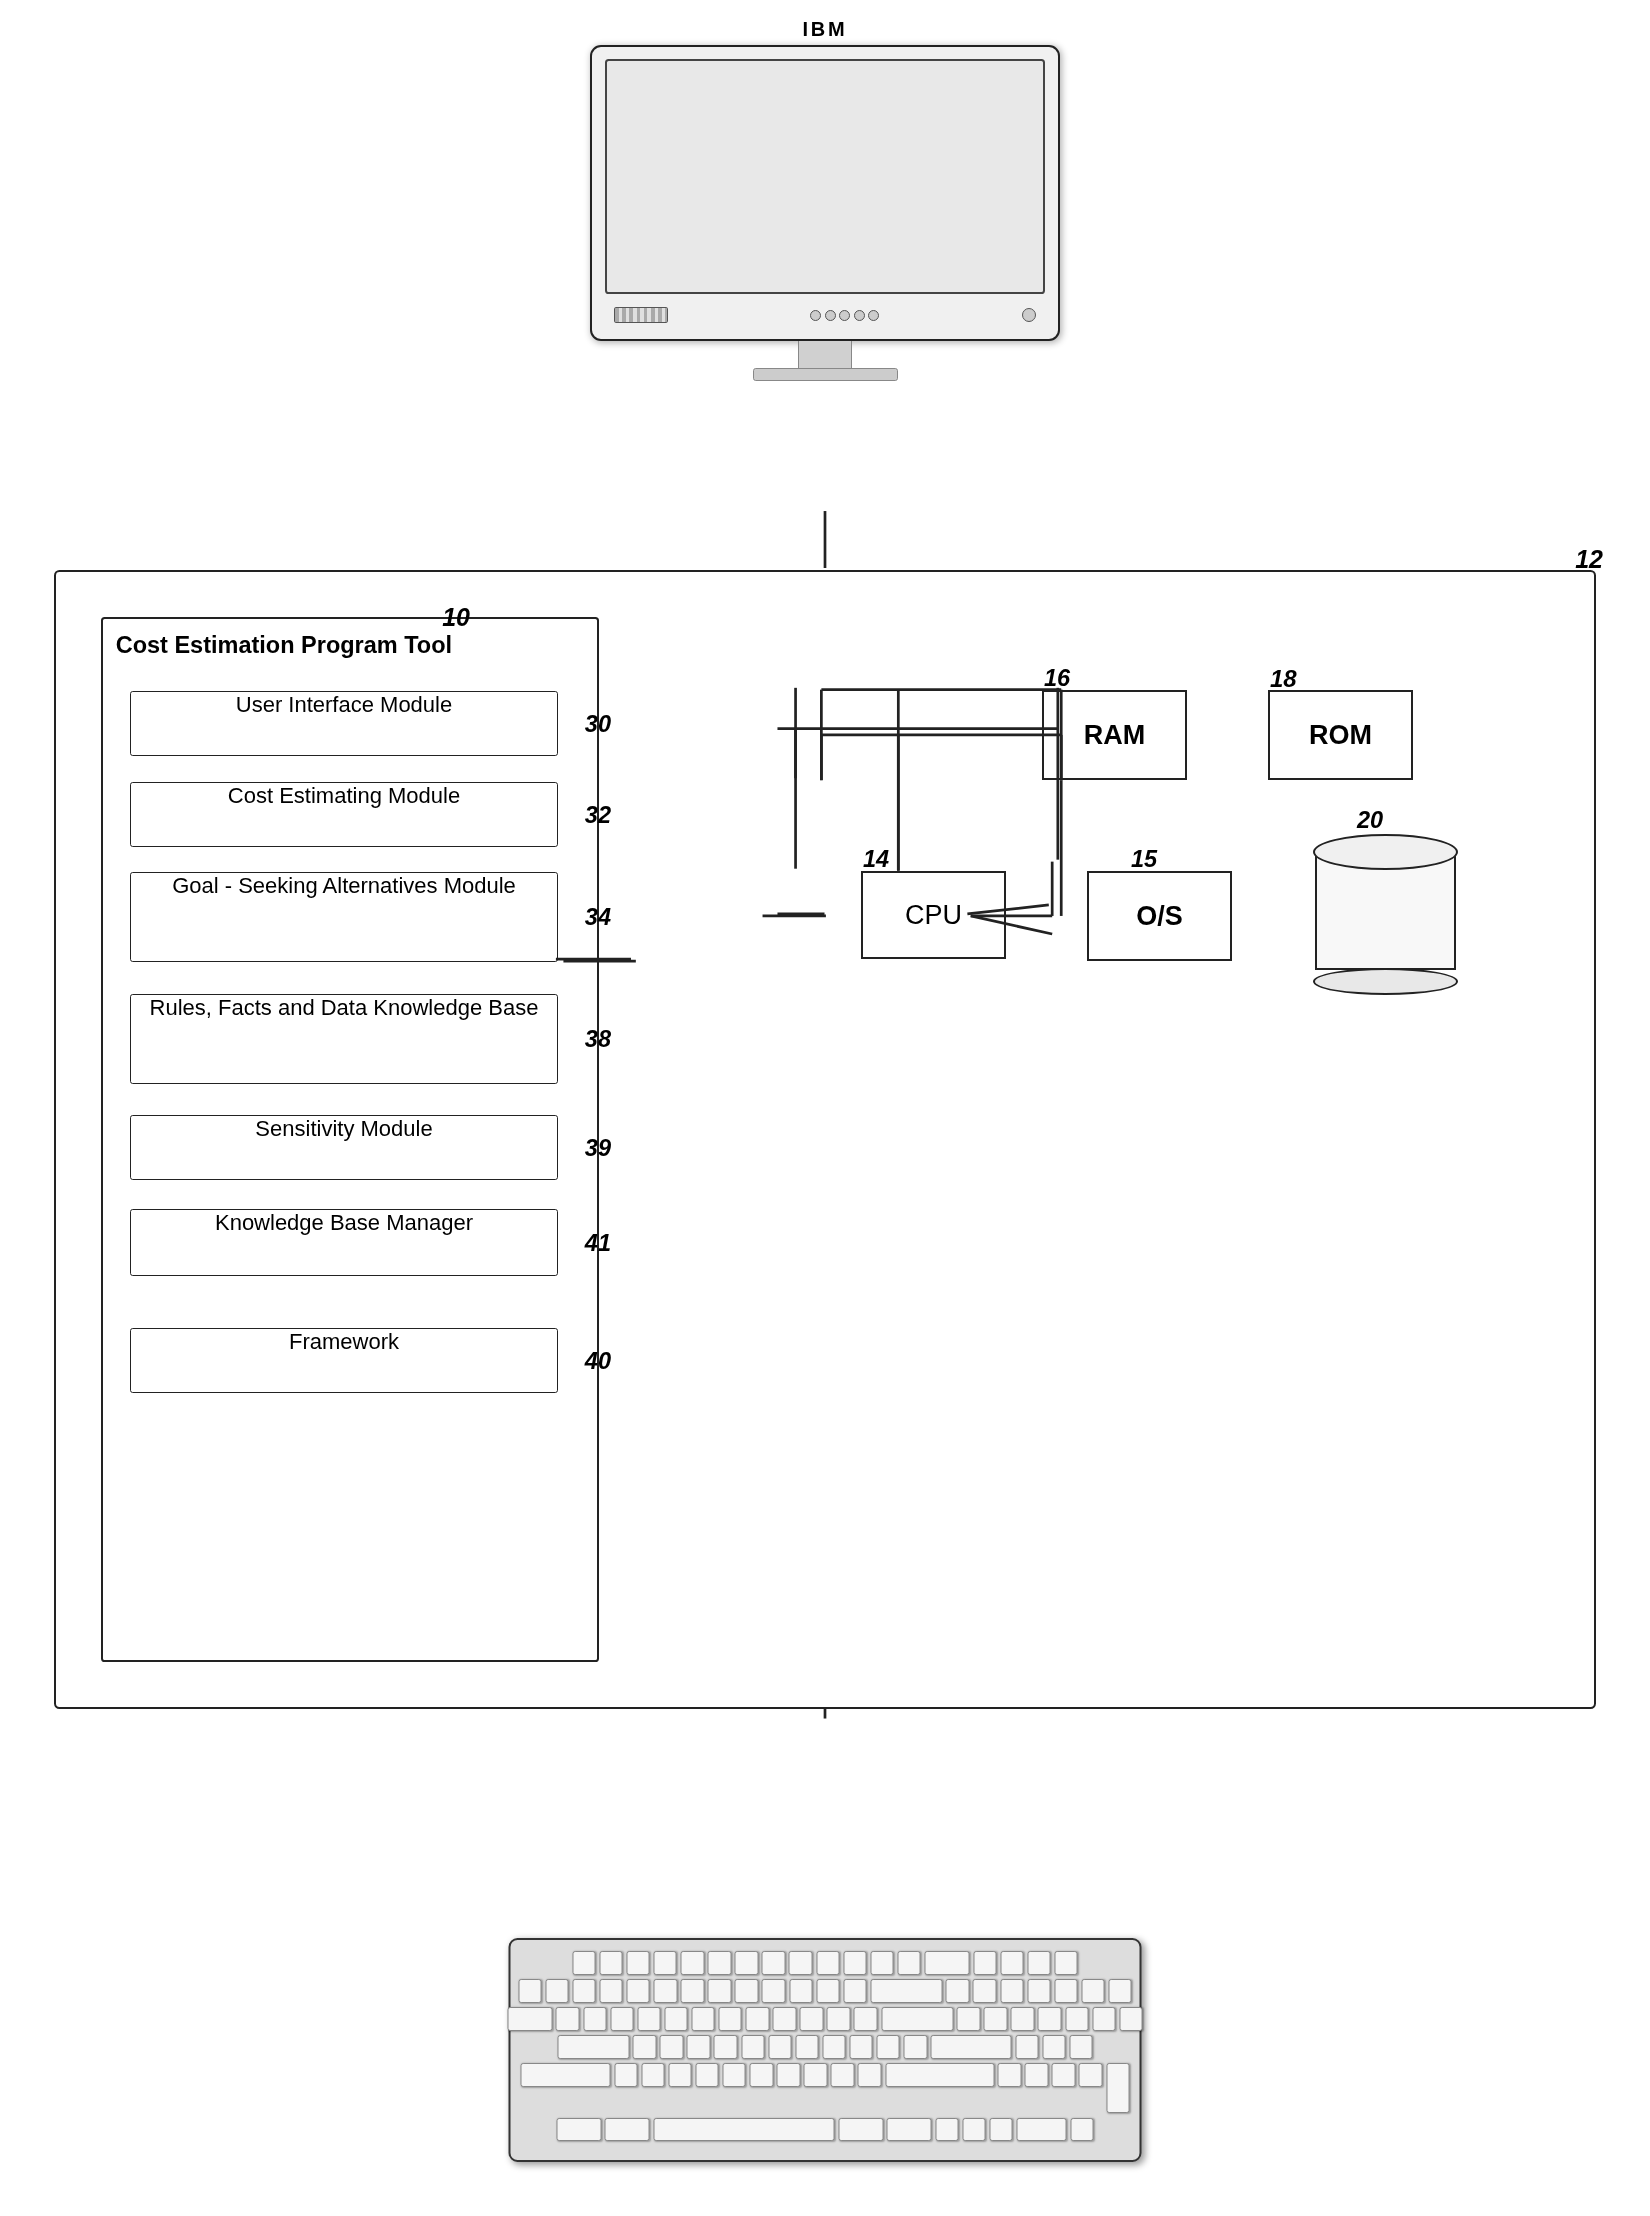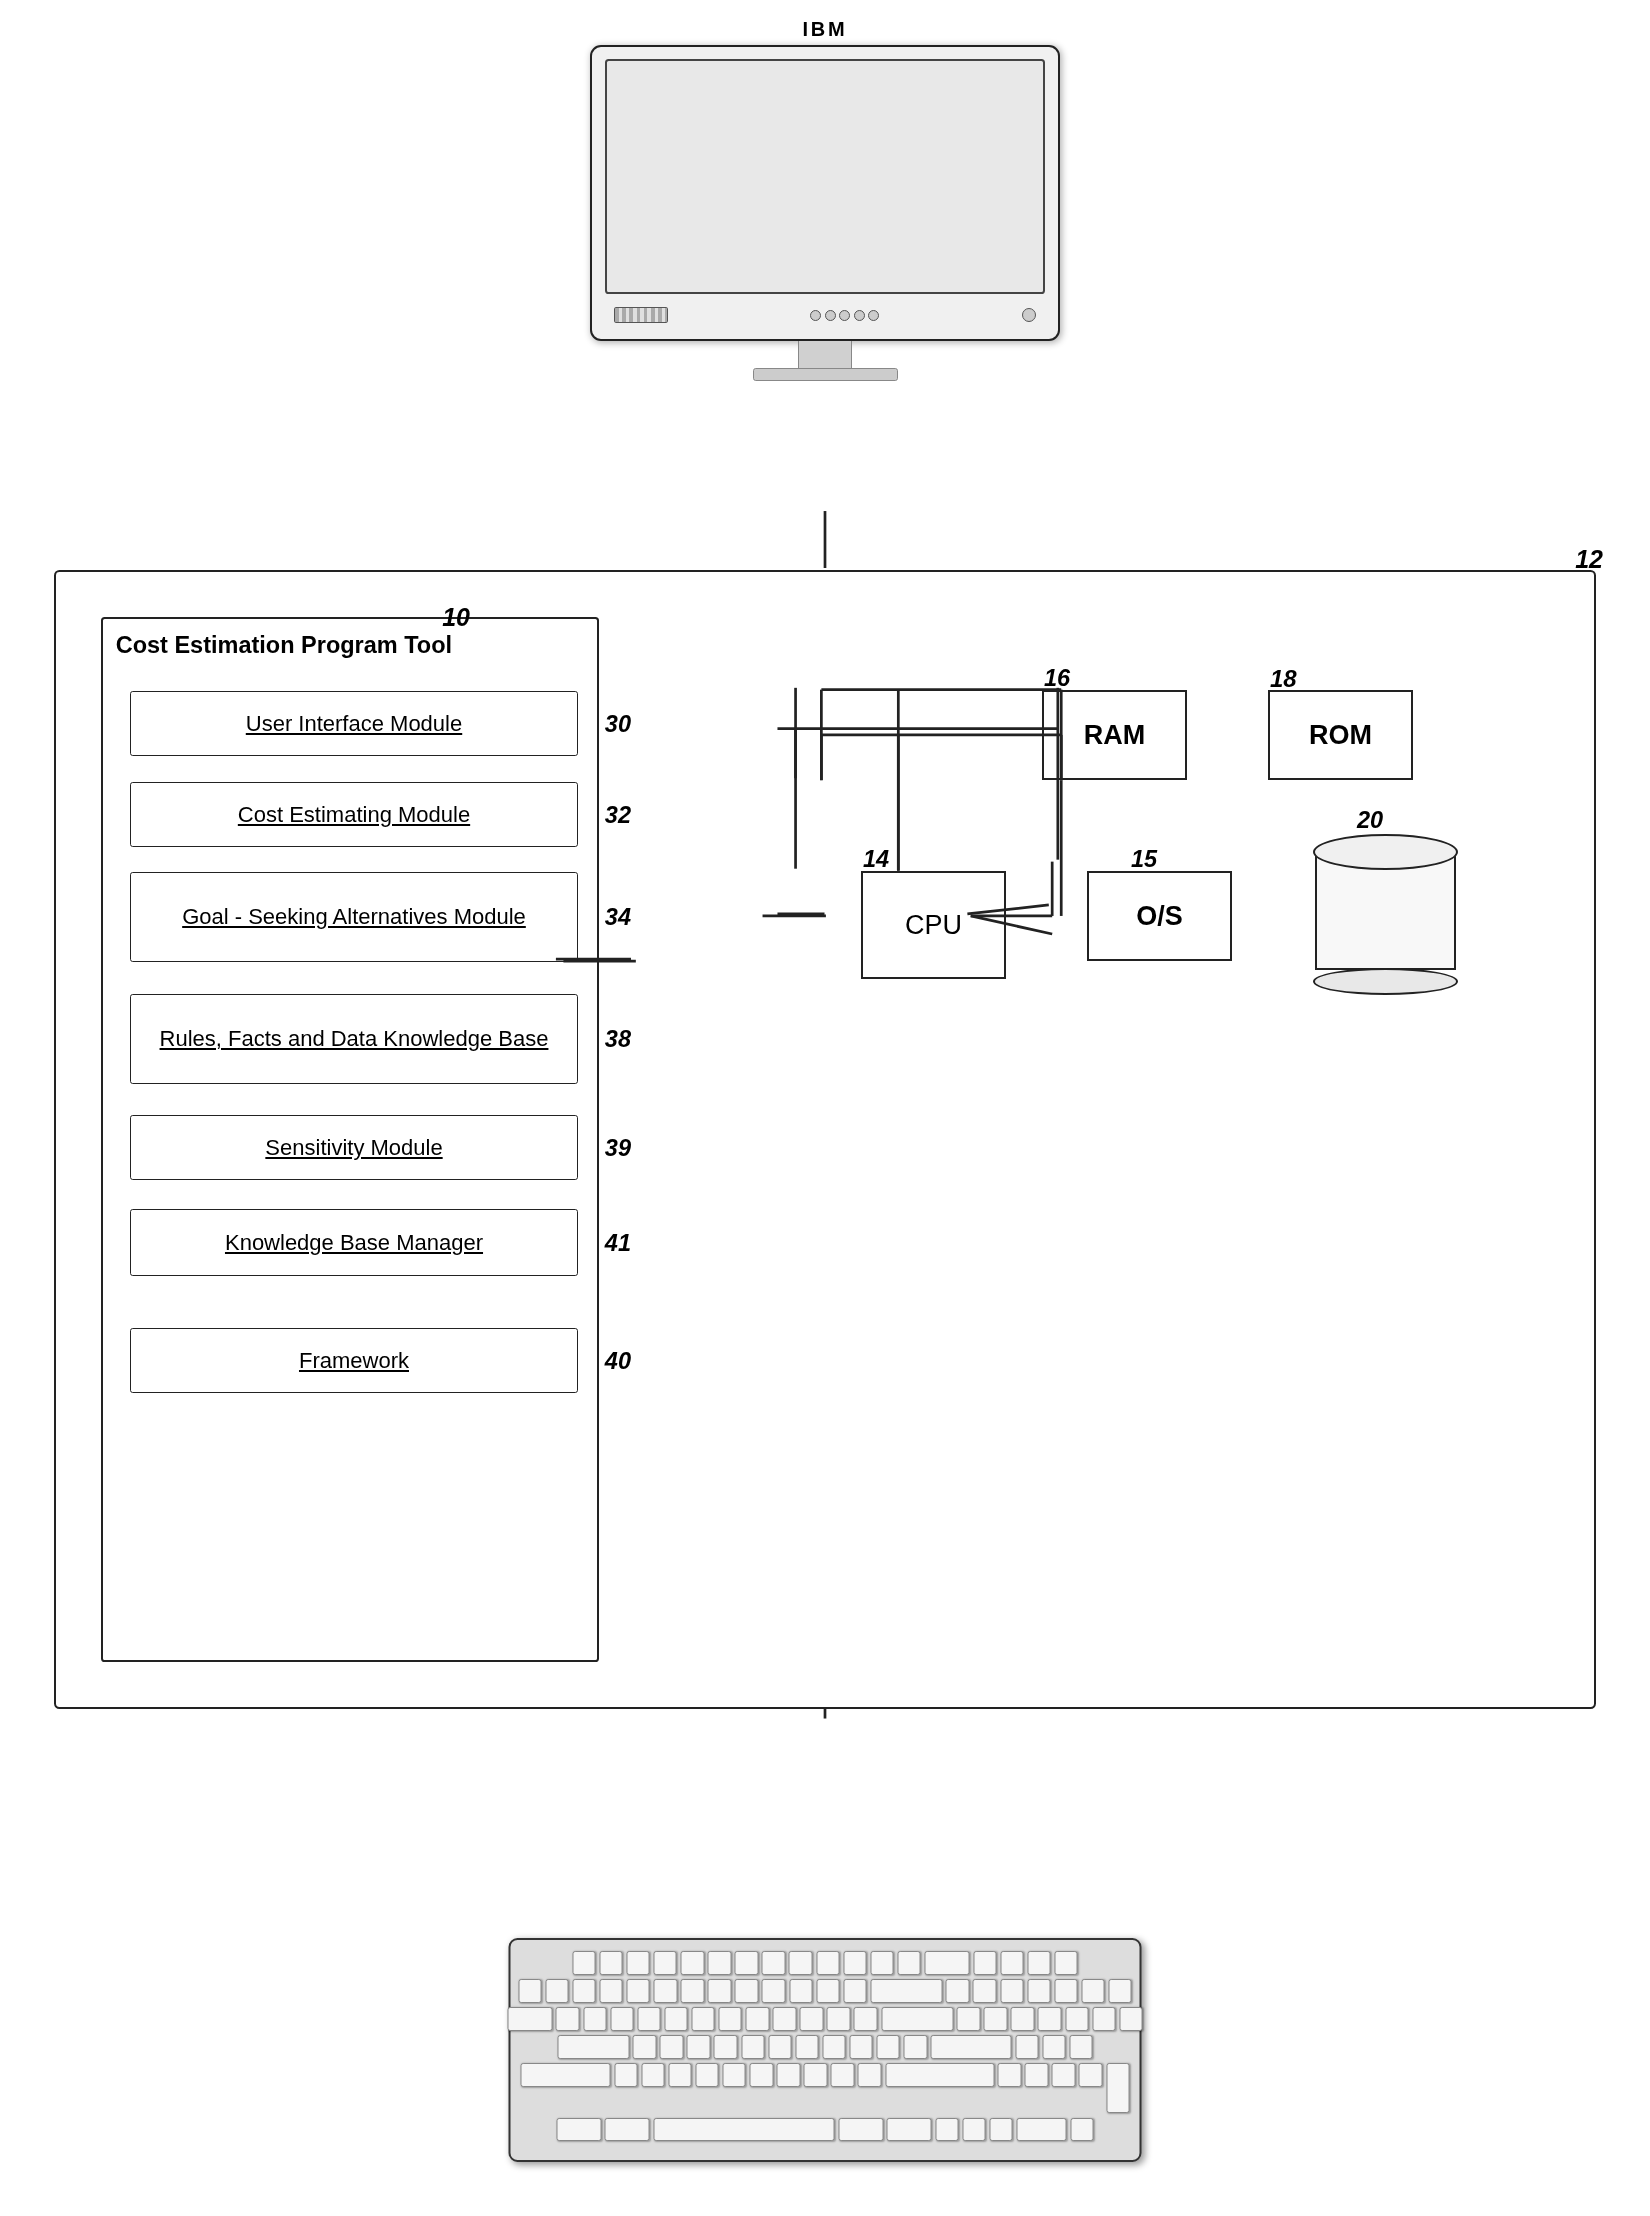--- a/index.html
+++ b/index.html
@@ -155,30 +155,29 @@
       right: 127px;
       font-size: 25px;
       font-style: italic;
       font-weight: bold;
     }
 
     
     .module-box {
       position: absolute;
       left: 27px;
-      right: 19px;
+      right: 39px;
       border: 1.8px solid #222;
       border-radius: 2.7px;
       background: #fff;
       display: flex;
-      align-items: center;
+      align-items: flex-start;
       justify-content: center;
       text-align: center;
       font-size: 22px;
-      text-decoration: underline;
     }
 
     .module-num {
       position: absolute;
       right: -54px;
       top: 50%;
       transform: translateY(-50%);
       font-size: 23.5px;
       font-style: italic;
       font-weight: bold;
@@ -477,21 +476,21 @@
     <div class="ram-box" style="position:absolute; top:118px; right:407px; width:145px; height:90px; border:2.3px solid #222; display:flex; align-items:center; justify-content:center;">
       <div class="ram-label-num" style="position:absolute;top:-27px;left:0px;font-size:23.5px;font-style:italic;font-weight:bold;">16</div>
       <span style="font-size:27px;font-weight:bold;">RAM</span>
     </div>
 
     <div class="rom-box" style="position:absolute; top:118px; right:181px; width:145px; height:90px; border:2.3px solid #222; display:flex; align-items:center; justify-content:center;">
       <div class="rom-label-num" style="position:absolute;top:-27px;left:0px;font-size:24px;font-style:italic;font-weight:bold;">18</div>
       <span style="font-size:27px;font-weight:bold;">ROM</span>
     </div>
 
-    <div class="cpu-box" style="position:absolute; top:299px; right:588px; width:145px; height:108px; border:2.3px solid #222; display:flex; align-items:center; justify-content:center;">
+    <div class="cpu-box" style="position:absolute; top:299px; right:588px; width:145px; height:88px; border:2.3px solid #222; display:flex; align-items:center; justify-content:center;">
       <div class="cpu-label-num" style="position:absolute;top:-27px;left:0px;font-size:23.5px;font-style:italic;font-weight:bold;">14</div>
       <span style="font-size:27px;font-weight:normal;">CPU</span>
     </div>
 
     <div class="os-box" style="position:absolute; top:299px; right:362px; width:145px; height:90px; border:2.3px solid #222; display:flex; align-items:center; justify-content:center;">
       <div class="os-label-num" style="position:absolute;top:-27px;left:9px;font-size:23.5px;font-style:italic;font-weight:bold;margin-left:33px;">15</div>
       <span style="font-size:27px;font-weight:bold;">O/S</span>
     </div>
 
     <div class="db-cylinder" style="position:absolute; top:262px; right:136px; width:145px;">

